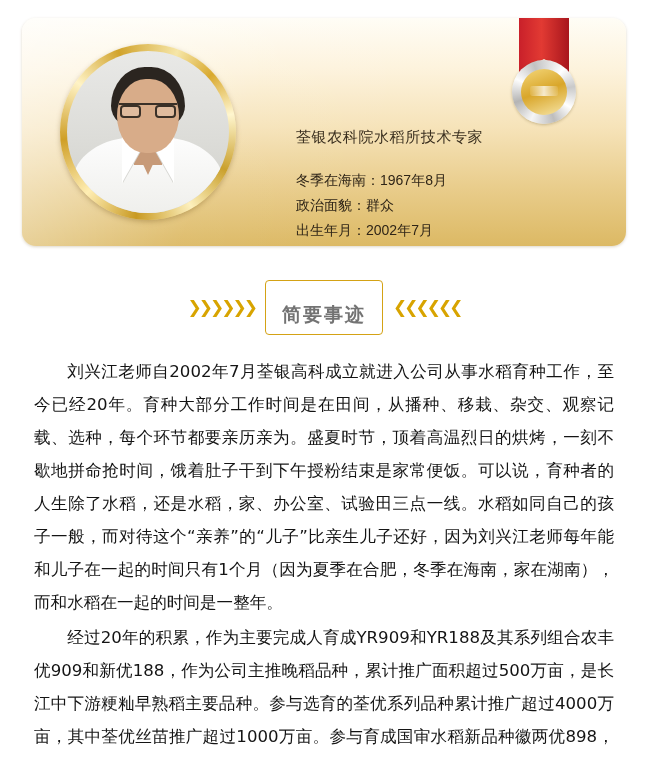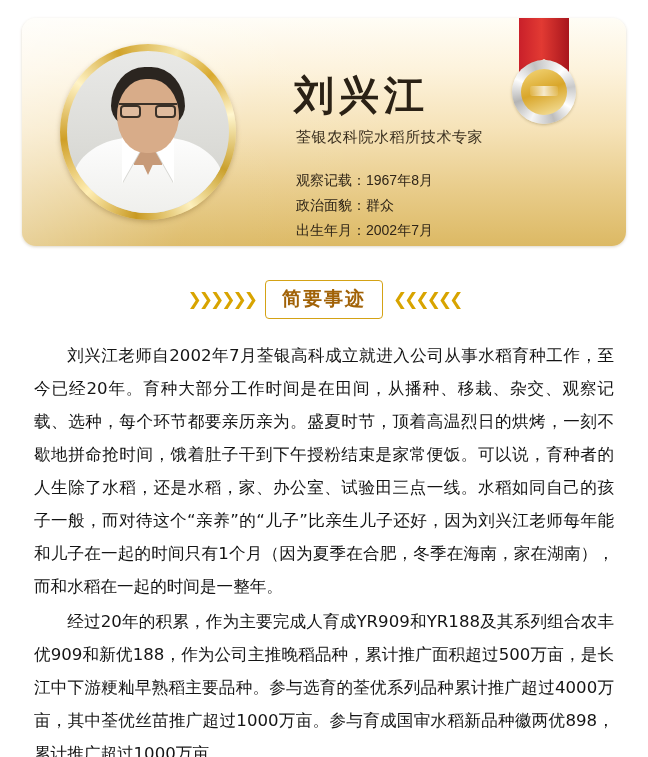--- a/index.html
+++ b/index.html
@@ -247,24 +247,24 @@
     letter-spacing: -3px;
     font-size: 17px;
     line-height: 1;
     font-family: "DejaVu Sans", sans-serif;
   }
   .chev.left  { transform: none; }
   .chev.right { transform: none; }
   .title-box {
     border: 1.6px solid #d4a215;
     border-radius: 4px;
-    padding: 5px 16px 6px 16px;
+    padding: 21px 16px 6px 16px;
     font-size: 19px;
     font-weight: bold;
-    color: #a16207;
+    color: #737373;
     letter-spacing: 2px;
     font-family: "DejaVu Sans", "Liberation Sans", sans-serif;
   }
 
   
   .body-text {
     margin: 20px 34px 0 34px;
     font-size: 16.6px;
     line-height: 33px;
     color: #141414;
@@ -292,25 +292,24 @@
         <div class="p-collar-r"></div>
         <div class="p-hair"></div>
         <div class="p-face"></div>
         <div class="p-glasses">
           <span class="l"></span>
             <span class="r"></span>
         </div>
       </div>
     </div>
 
-    <div class="name">刘兴江</div>
     <div class="subtitle">荃银农科院水稻所技术专家</div>
 
     <div class="meta">
-      <div>观察记载：1967年8月</div>
+      <div>冬季在海南：1967年8月</div>
       <div>政治面貌：群众</div>
       <div>出生年月：2002年7月</div>
     </div>
 
     <div class="medal">
       <div class="ribbon"></div>
       <div class="medal-disc"></div>
     </div>
 
   </div>

